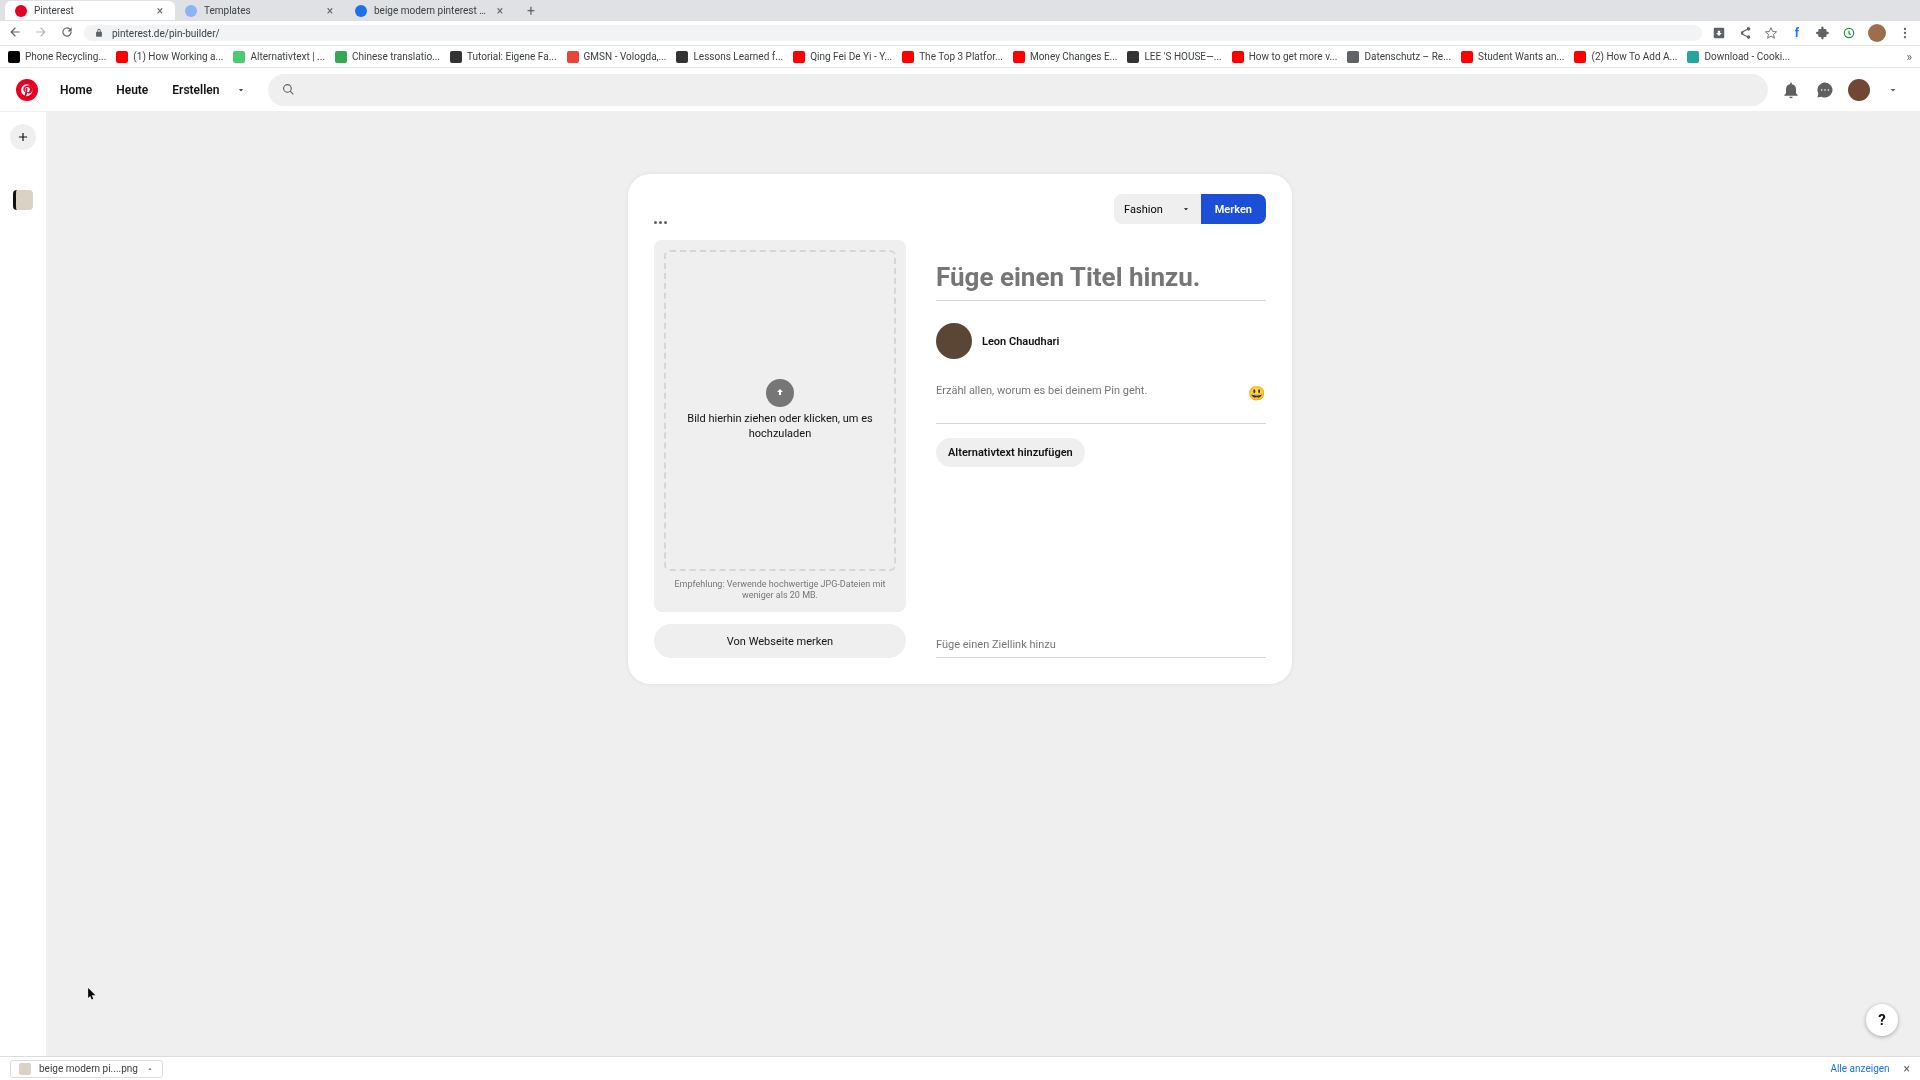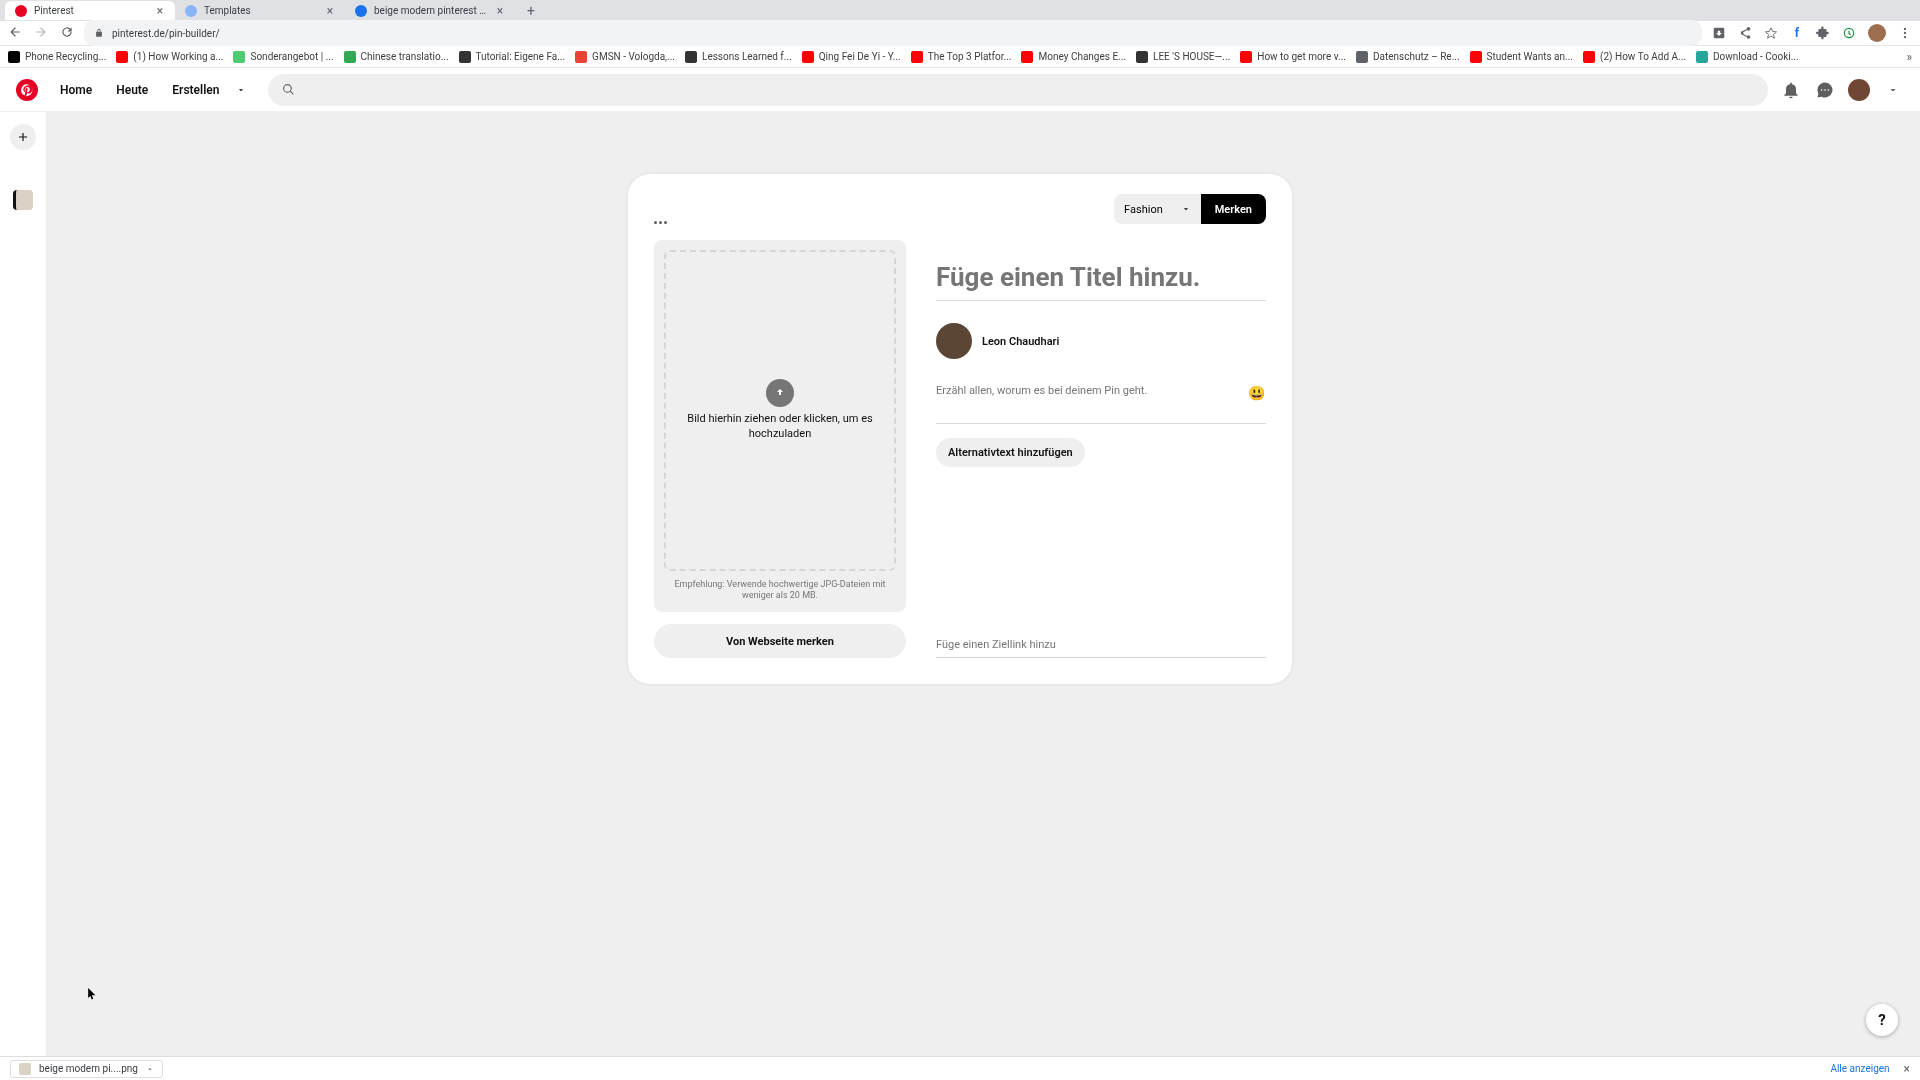--- a/index.html
+++ b/index.html
@@ -12,21 +12,21 @@
 .tab .favicon{width:12px;height:12px;border-radius:50%;flex-shrink:0}
 .tab .title{white-space:nowrap;overflow:hidden;text-overflow:ellipsis;flex:1}
 .tab .close{width:10px;height:10px;display:flex;align-items:center;justify-content:center;font-size:12px;color:#5f6368}
 .newtab{width:20px;height:20px;display:flex;align-items:center;justify-content:center;color:#5f6368;font-size:14px;margin-left:6px}
 
 
 .chrome-toolbar{height:25px;background:#fff;display:flex;align-items:center;padding:0 8px;gap:10px;border-bottom:1px solid #e4e4e4}
 .nav-icons{display:flex;gap:12px;align-items:center}
 .nav-icons svg{width:14px;height:14px;fill:#5f6368}
 .nav-icons .disabled svg{fill:#b8b8b8}
-.omnibox{flex:1;height:26px;background:#f1f3f4;border-radius:10px;display:flex;align-items:center;padding:0 10px;gap:8px;font-size:10px;color:#3c4043}
+.omnibox{flex:1;height:16px;background:#f1f3f4;border-radius:10px;display:flex;align-items:center;padding:0 10px;gap:8px;font-size:10px;color:#3c4043}
 .omnibox svg{width:10px;height:10px;fill:#5f6368}
 .right-icons{display:flex;gap:12px;align-items:center}
 .right-icons .ri{width:14px;height:14px;display:flex;align-items:center;justify-content:center;font-size:12px;color:#5f6368}
 .right-icons .ri svg{width:14px;height:14px;fill:#5f6368}
 .prof-av{width:18px;height:18px;border-radius:50%;background:#9c6e4e}
 
 
 .bkbar{height:22px;background:#fff;display:flex;align-items:center;padding:0 8px;gap:10px;border-bottom:1px solid #e4e4e4;overflow:hidden}
 .bk{display:flex;align-items:center;gap:5px;font-size:10px;color:#3c4043;white-space:nowrap}
 .bk .bi{width:12px;height:12px;border-radius:2px;flex-shrink:0}
@@ -55,31 +55,31 @@
 .sb-pin{width:20px;height:20px;background:#d9d2c5;border-radius:4px;position:relative;border-left:3px solid #111}
 
 
 .main{position:absolute;top:174px;left:50%;transform:translateX(-50%);width:664px;background:#fff;border-radius:22px;box-shadow:0 0 4px rgba(0,0,0,0.08);padding:20px 26px 26px}
 .card-top{display:flex;align-items:flex-end;justify-content:space-between;margin-bottom:16px}
 .more-dots{display:flex;gap:2px}
 .more-dots span{width:3px;height:3px;border-radius:50%;background:#5f5f5f}
 .board-save{display:flex;align-items:center}
 .board-sel{height:30px;padding:0 10px;background:#efefef;border-radius:8px 0 0 8px;display:flex;align-items:center;gap:18px;font-size:11px}
 .board-sel svg{width:10px;height:10px;fill:#111}
-.save-btn{height:30px;padding:0 14px;background:#000000;color:#fff;border:none;border-radius:0 8px 8px 0;font-size:11px;font-weight:600;cursor:pointer}
+.save-btn{height:30px;padding:0 14px;background:#1d4ed8;color:#fff;border:none;border-radius:0 8px 8px 0;font-size:11px;font-weight:600;cursor:pointer}
 
 .card-body{display:flex;gap:30px}
 .upload-col{width:252px}
 .upload-box{height:372px;background:#efefef;border-radius:8px;padding:10px;display:flex;flex-direction:column}
 .upload-inner{flex:1;border:2px dashed #d6d6d6;border-radius:6px;display:flex;flex-direction:column;align-items:center;justify-content:center;gap:4px;padding:10px;text-align:center}
 .up-circle{width:28px;height:28px;border-radius:50%;background:#767676;display:flex;align-items:center;justify-content:center}
 .up-circle svg{width:12px;height:12px;fill:#fff}
 .up-text{font-size:11px;color:#111;line-height:1.4}
 .up-hint{font-size:9px;color:#767676;text-align:center;padding:8px 4px 0;line-height:1.3}
-.from-web{width:100%;height:34px;margin-top:12px;background:#efefef;border:none;border-radius:20px;font-size:11px;font-weight:700;color:#111;cursor:pointer}
+.from-web{width:100%;height:34px;margin-top:12px;background:#efefef;border:none;border-radius:20px;font-size:11px;font-weight:400;color:#111;cursor:pointer}
 
 .form-col{flex:1;display:flex;flex-direction:column;padding-top:18px}
 .title-input{border:none;border-bottom:1px solid #d6d6d6;font-size:26px;font-weight:700;color:#111;padding:4px 0 8px;outline:none;width:100%}
 .title-input::placeholder{color:#767676}
 .author{display:flex;align-items:center;gap:10px;margin-top:22px}
 .author-av{width:36px;height:36px;border-radius:50%;background:#5b4636}
 .author-name{font-size:11px;font-weight:600;color:#111}
 .desc-wrap{position:relative;margin-top:24px;border-bottom:1px solid #d6d6d6;padding-bottom:6px}
 .desc-input{border:none;outline:none;font-size:11px;color:#111;width:calc(100% - 26px);resize:none;height:30px;line-height:1.4;font-family:inherit}
 .desc-input::placeholder{color:#767676}
@@ -186,21 +186,21 @@
   <div class="bk">
       <div class="bi" style="background:#000"></div>
       <span>Phone Recycling...</span>
     </div>
   <div class="bk">
       <div class="bi" style="background:#f00"></div>
       <span>(1) How Working a...</span>
     </div>
   <div class="bk">
       <div class="bi" style="background:#4ecb71"></div>
-      <span>Sonderangebot | ...</span>
+      <span>Alternativtext | ...</span>
     </div>
   <div class="bk">
       <div class="bi" style="background:#34a853"></div>
       <span>Chinese translatio...</span>
     </div>
   <div class="bk">
       <div class="bi" style="background:#333"></div>
       <span>Tutorial: Eigene Fa...</span>
     </div>
   <div class="bk">

